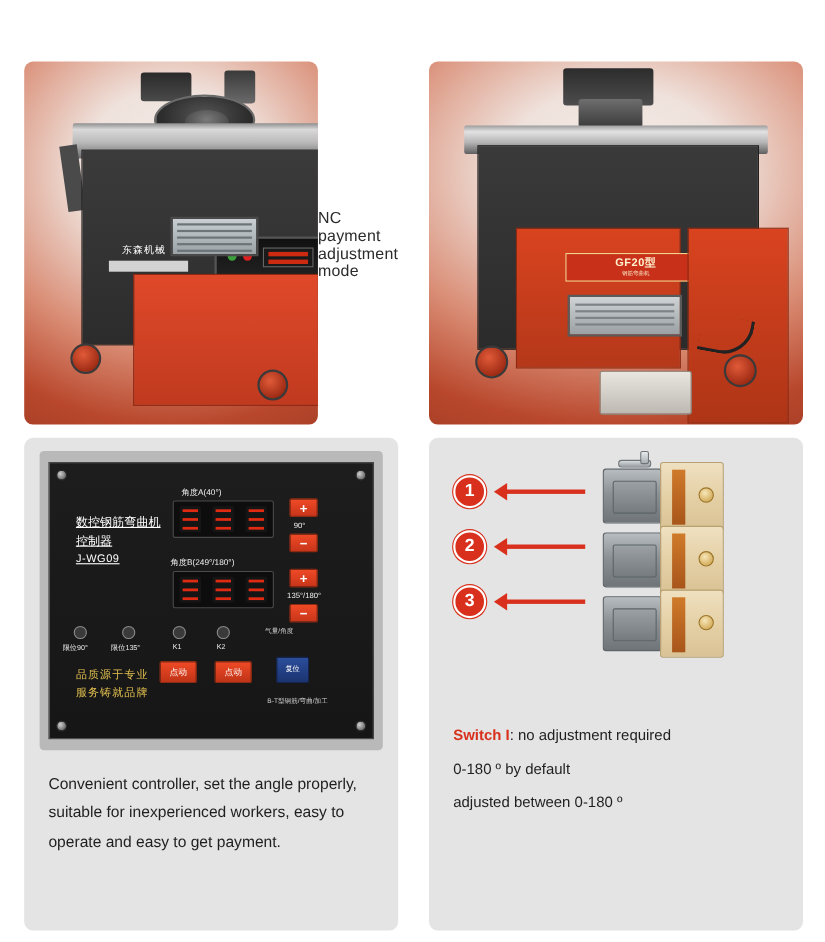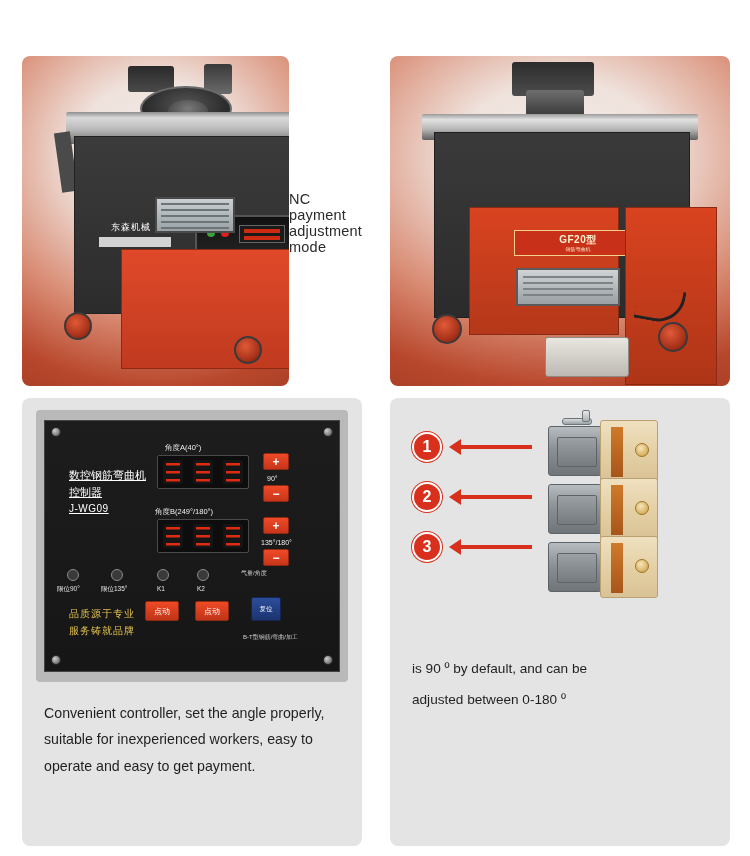--- a/index.html
+++ b/index.html
@@ -516,20 +516,23 @@
           <div class="sw-unit" style="left:158px; top:138px;">
             <div class="sw-metal"></div>
             <div class="sw-box">
               <span class="strip"></span>
                 <span class="dot"></span>
             </div>
           </div>
         </div>
 
         <div class="sw-text">
-          <p>is 90 º by default, and can be</p>
+          <p>
+            <span class="lbl">Switch I</span><span>: no adjustment required</span>
+          </p>
+          <p>0-180 º by default</p>
           <p>adjusted between 0-180 º</p>
         </div>
       </div>
     </div>
 
   </div>
 </div>
 
 </body></html>

